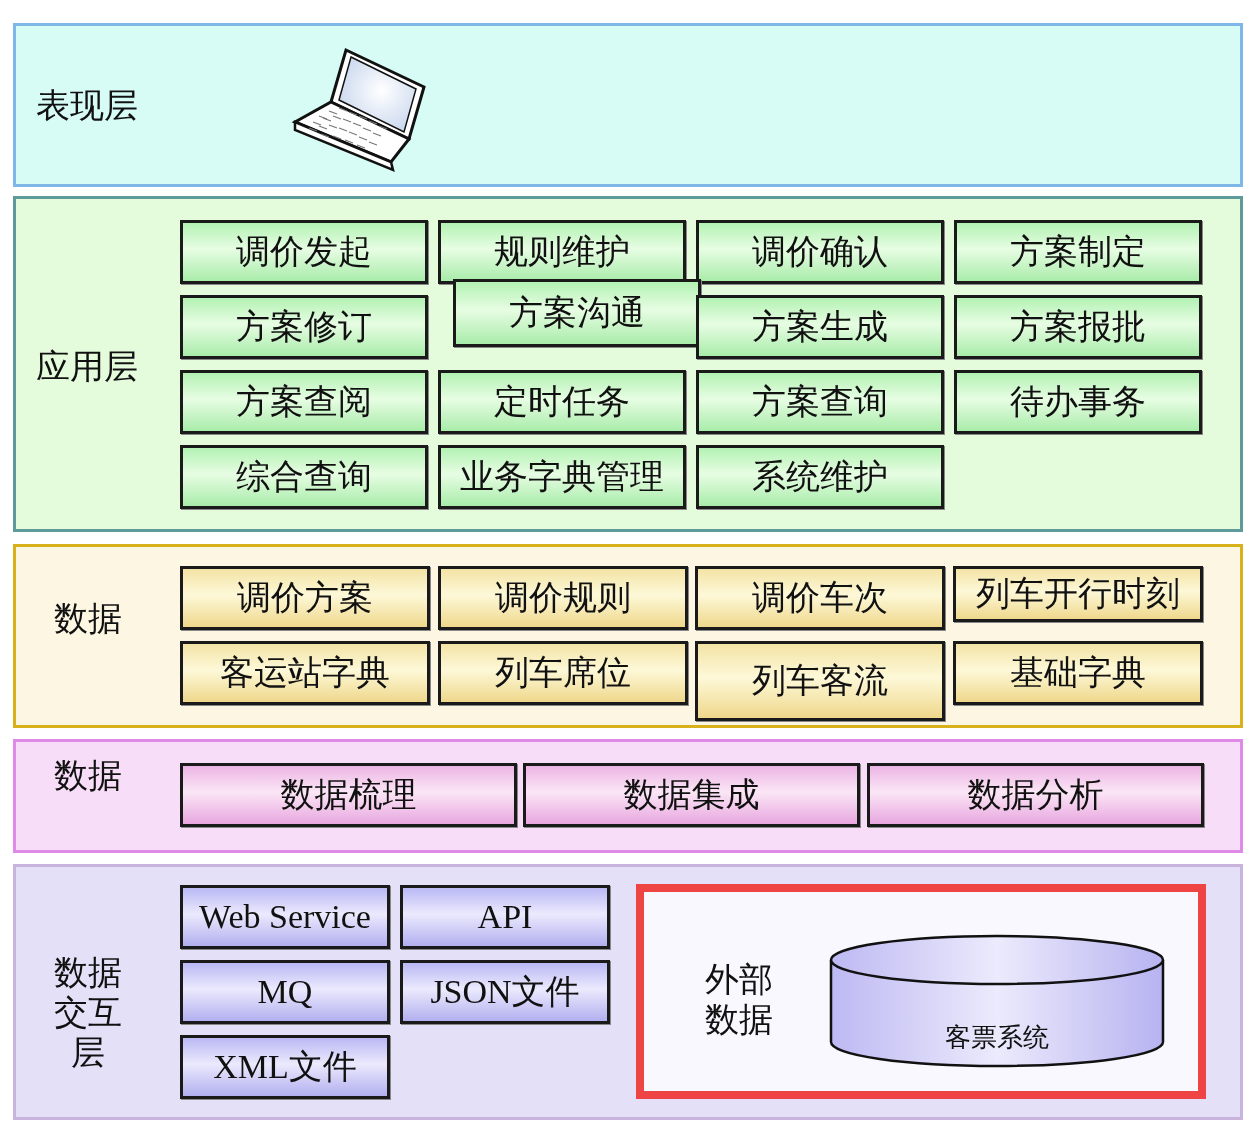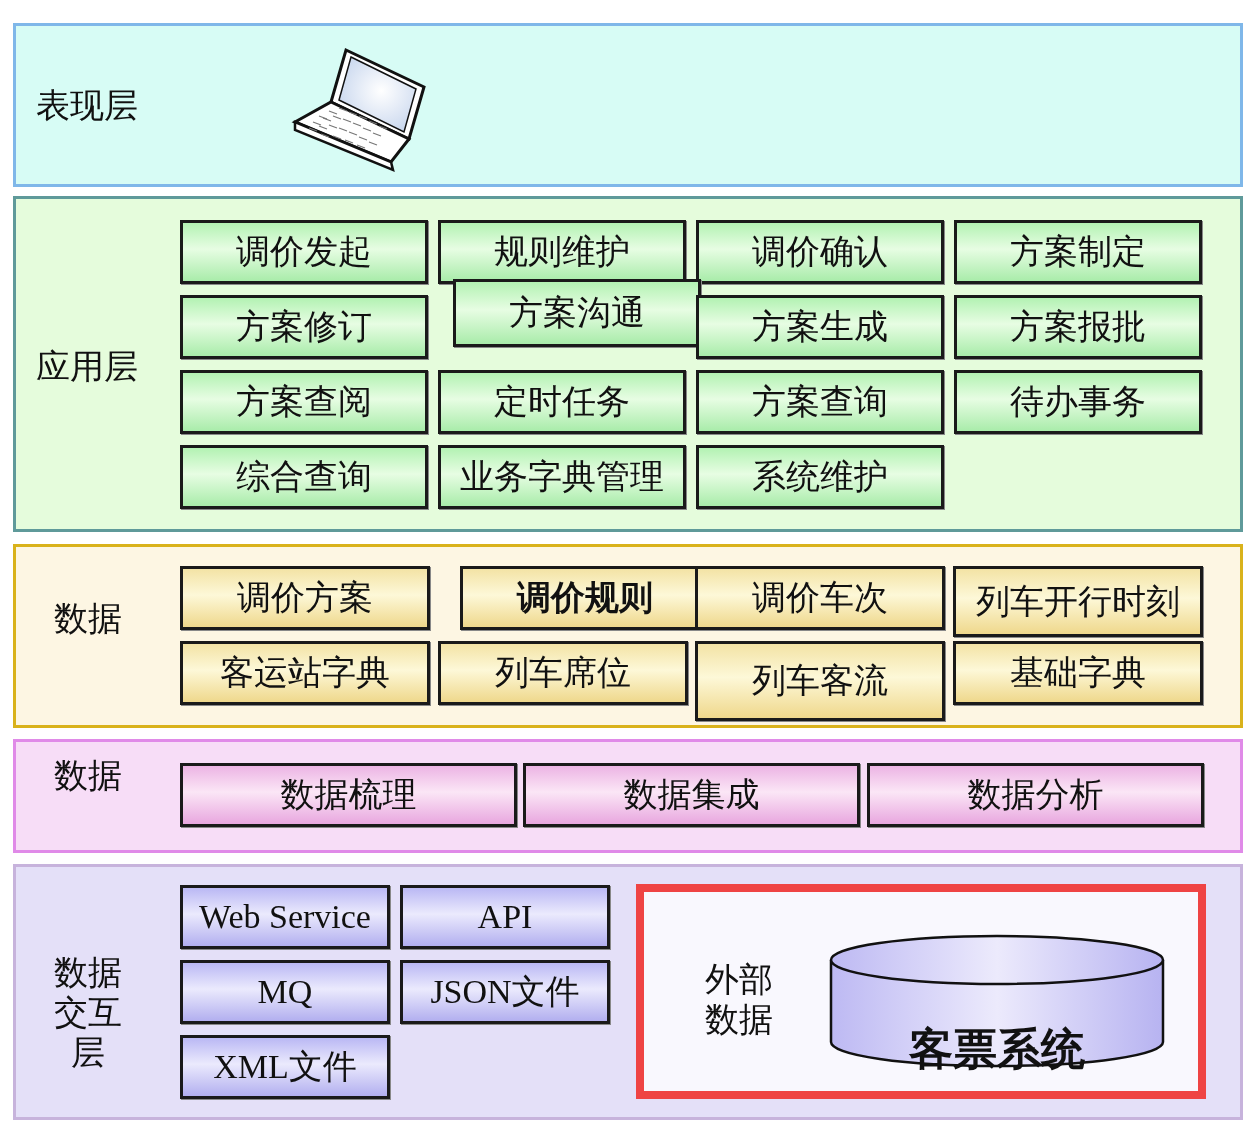--- a/index.html
+++ b/index.html
@@ -73,23 +73,23 @@
       <div class="box green" style="left: 680px; top: 246px; width: 248px; height: 64px;">系统维护</div>
     </div>
 </div>
 
 <div class="layer" id="layer-resource">
   <div class="layer-label" style="left:22px; top:52px; width:100px;">
     <div>数据</div>
   </div>
   <div id="res-grid">
       <div class="box yellow" style="left: 164px; top: 19px; width: 250px; height: 64px;">调价方案</div>
-      <div class="box yellow" style="left: 444px; top: 19px; width: 250px; height: 64px; font-weight: bold;">调价规则</div>
+      <div class="box yellow" style="left: 422px; top: 19px; width: 250px; height: 64px;">调价规则</div>
       <div class="box yellow" style="left: 679px; top: 19px; width: 250px; height: 64px;">调价车次</div>
-      <div class="box yellow" style="left: 937px; top: 19px; width: 250px; height: 71px;">列车开行时刻</div>
+      <div class="box yellow" style="left: 937px; top: 19px; width: 250px; height: 56px;">列车开行时刻</div>
       <div class="box yellow" style="left: 164px; top: 94px; width: 250px; height: 64px;">客运站字典</div>
       <div class="box yellow" style="left: 422px; top: 94px; width: 250px; height: 64px;">列车席位</div>
       <div class="box yellow" style="left: 679px; top: 94px; width: 250px; height: 80px;">列车客流</div>
       <div class="box yellow" style="left: 937px; top: 94px; width: 250px; height: 64px;">基础字典</div>
     </div>
 </div>
 
 <div class="layer" id="layer-processing">
   <div class="layer-label" style="left:22px; top:14px; width:100px;">
     <div>数据</div>
@@ -122,15 +122,15 @@
       <defs>
         <linearGradient id="cyl" x1="0" y1="0" x2="1" y2="0">
           <stop offset="0%" stop-color="#bdb9f3"></stop>
           <stop offset="50%" stop-color="#eceafc"></stop>
           <stop offset="100%" stop-color="#b7b3f1"></stop>
         </linearGradient>
       </defs>
       <path d="M2,26 L2,108 A166,24 0 0 0 334,108 L334,26" fill="url(#cyl)" stroke="#111" stroke-width="2.5"></path>
       <ellipse cx="168" cy="26" rx="166" ry="24" fill="url(#cyl)" stroke="#111" stroke-width="2.5"></ellipse>
     </svg>
-    <div style="position:absolute; left:185px; top:128px; width:336px; text-align:center; font-size:44px;font-weight:bold;">客票系统</div>
+    <div style="position:absolute; left:185px; top:128px; width:336px; text-align:center; font-size:26px;">客票系统</div>
   </div>
 </div>
 
 </body></html>

